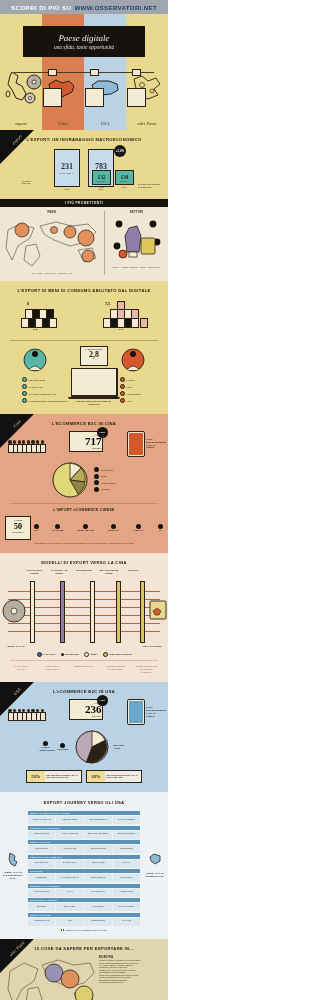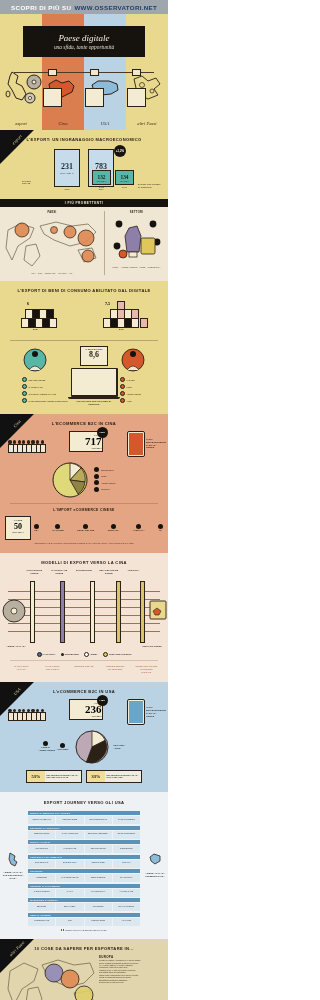--- a/index.html
+++ b/index.html
@@ -342,21 +342,21 @@
           <div class="lg">
               <span class="dotg"></span>
             <span>E-COMMERCE B2B AZIENDE PRODUTTRICI</span>
             </div>
         </div>
       </div>
 
       <div class="lap">
         <div class="pct">
           <div class="xtiny">% DELL'EXPORT</div>
-          <div class="n">8,6</div>
+          <div class="n">2,8</div>
         </div>
         <div class="screen" style="margin-top:2px">
           <div class="scr2"></div>
         </div>
         <div class="base"></div>
         <div class="xtiny" style="text-align:center;margin-top:1px">SULL'EXPORT TOTALE DI BENI DI CONSUMO</div>
       </div>
 
       <div>
         <svg width="26" height="24">

